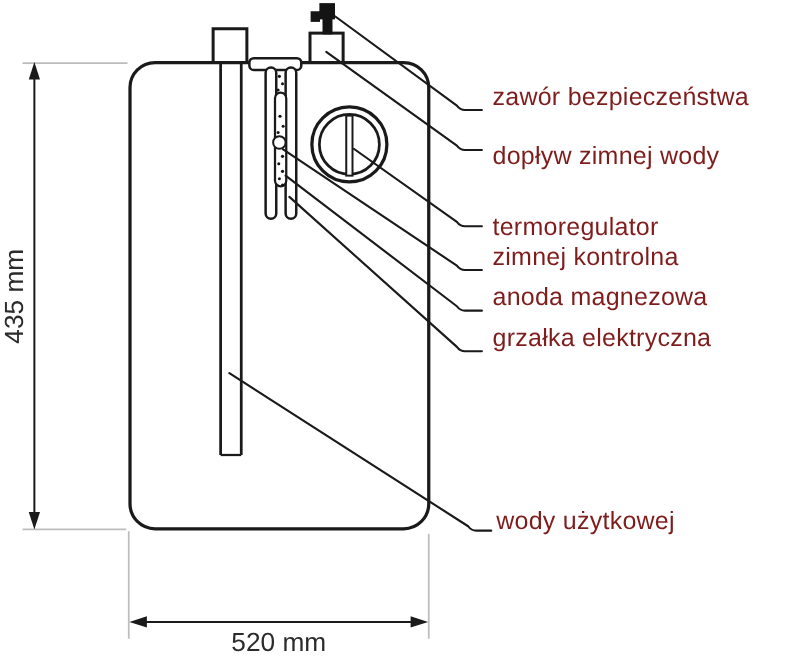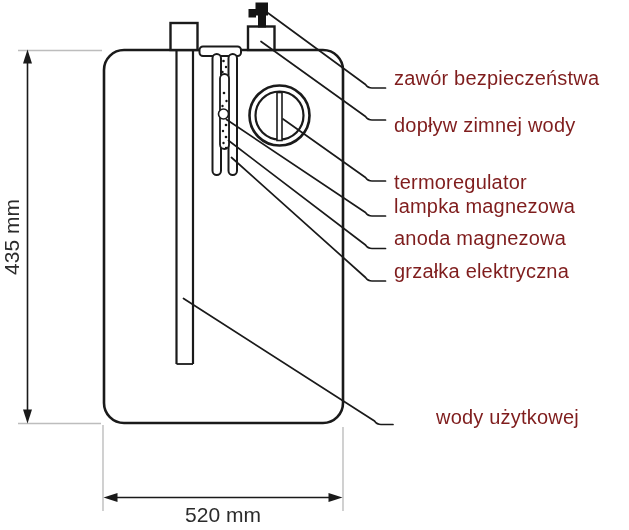--- a/index.html
+++ b/index.html
@@ -13,21 +13,21 @@
   #drawing{position:absolute;left:0;top:0;}
   .callout{
     position:absolute;
     font-size:20px;
     font-weight:400;
     color:#7f1d1d;
     letter-spacing:0.2px;
     white-space:nowrap;
     line-height:23px;
   }
-  .callout .second-line{display:block;line-height:28px;margin-left:39px;}
+  .callout .second-line{display:block;line-height:28px;}
   .dim-label{
     position:absolute;
     font-size:21px;
     font-weight:300;
     color:#2b2b2b;
     text-align:center;
     white-space:nowrap;
   }
   #dim-height-label{
     left:-27px;top:224px;width:80px;height:26px;
@@ -115,21 +115,21 @@
       <polygon points="342.5,497.5 328.5,493 328.5,502" stroke="none"></polygon>
     </g>
   </svg>
 
   <div class="callout" style="left:394px;top:67px;">zawór bezpieczeństwa</div>
 
   <div class="callout" style="left:394px;top:114px;">dopływ zimnej wody</div>
 
   <div class="callout" style="left:394px;top:160px;margin-top:11px;">termoregulator</div>
 
-  <div class="callout" style="left:394px;top:195px;">lampka magnezowa</div>
+  <div class="callout" style="left:394px;top:195px;">zimnej kontrolna</div>
 
   <div class="callout" style="left:394px;top:260px;">grzałka elektryczna</div>
 
   <div class="callout" style="left:394px;top:227px;">anoda magnezowa</div>
 
   <div class="callout" style="left:397px;top:403px;line-height:28px;">
     <span class="second-line">wody użytkowej</span>
   </div>
 
   <div class="dim-label" id="dim-height-label">435 mm</div>

